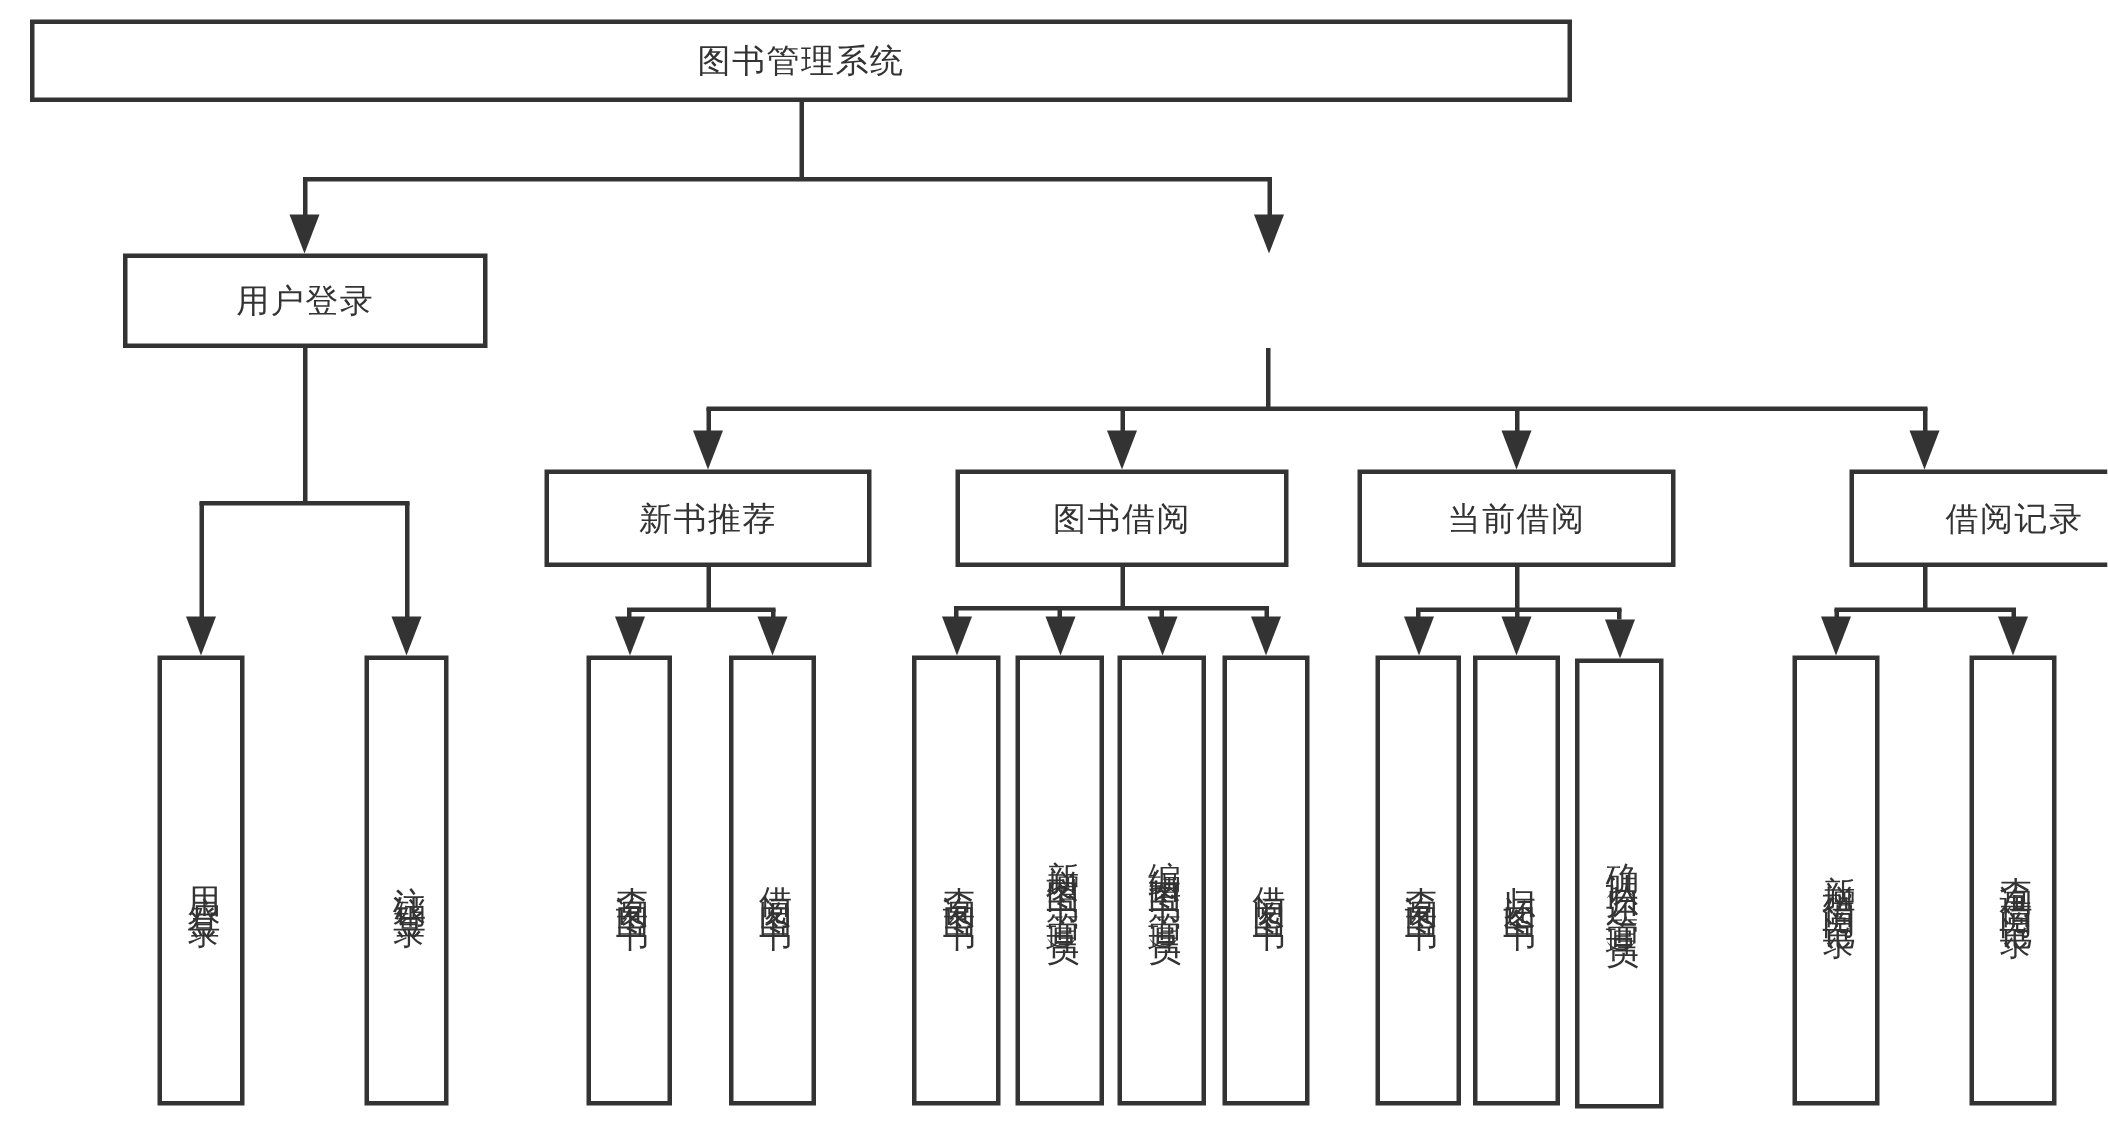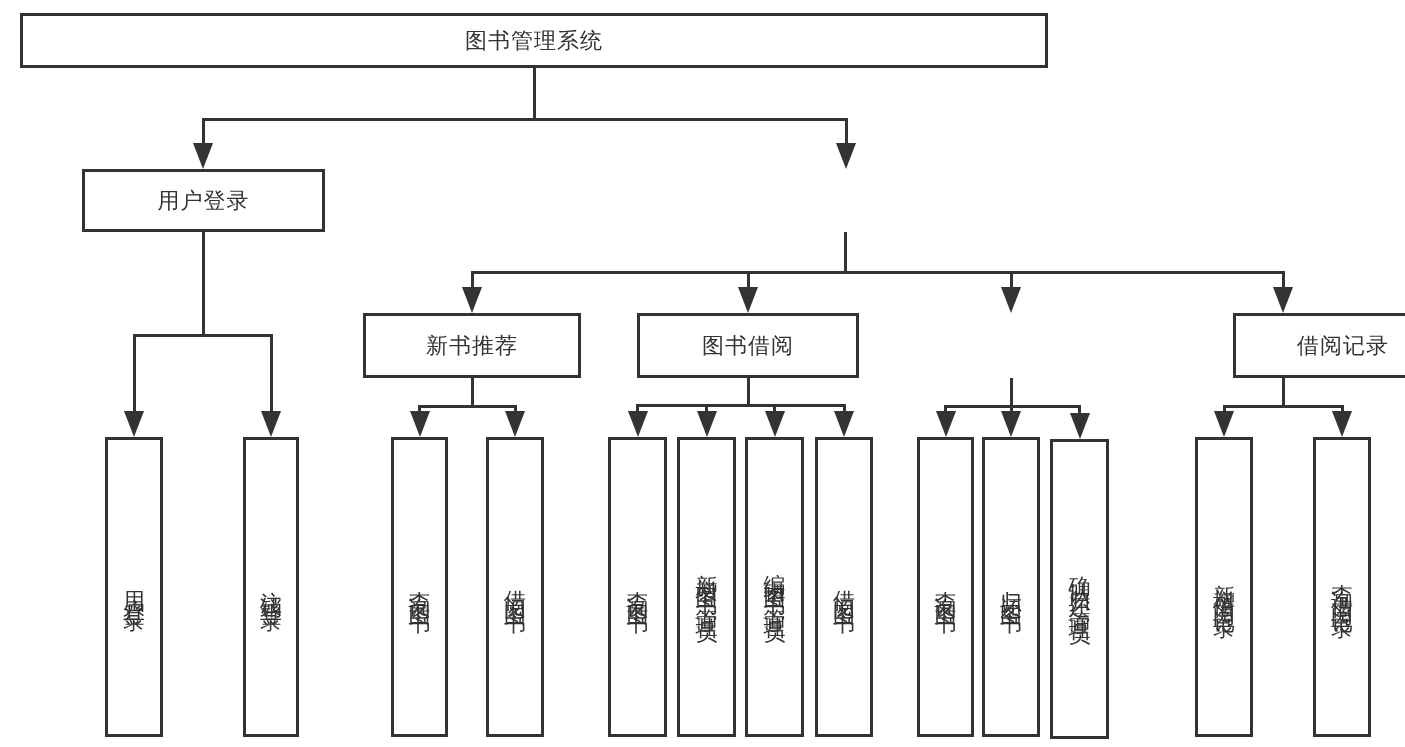--- a/index.html
+++ b/index.html
@@ -1,21 +1,21 @@
 <!DOCTYPE html>
 <html><head>
 <meta charset="utf-8">
 <style>
   html, body { margin: 0; padding: 0; background: #ffffff; }
   .canvas {
     position: relative;
     width: 1405px;
     height: 747px;
     background: #ffffff;
-    font-family: Liberation Sans, sans-serif;
+    font-family: Liberation Mono, monospace;
     color: #333333;
     overflow: hidden;
   }
   .box {
     position: absolute;
     box-sizing: border-box;
     border: 3px solid #333333;
     background: #ffffff;
     display: flex;
     align-items: center;
@@ -69,20 +69,23 @@
 
   <div class="box" style="left:82px; top:169px; width:243px; height:63px;">
     <span class="hlabel">用户登录</span>
   </div>
 
   <div class="box" style="left:637px; top:313px; width:222px; height:65px;">
     <span class="hlabel">图书借阅</span>
   </div>
   <div class="box" style="left:363px; top:313px; width:218px; height:65px;">
     <span class="hlabel">新书推荐</span>
+  </div>
+  <div class="box" style="left:905px; top:313px; width:212px; height:65px;">
+    <span class="hlabel">当前借阅</span>
   </div>
   <div class="box" style="left:1233px; top:313px; width:220px; height:65px;">
     <span class="hlabel">借阅记录</span>
   </div>
 
   <div class="box vbox" style="left:105px; top:437px; width:58px; height:300px;">
     <span class="vlabel">用户登录</span>
   </div>
   <div class="box vbox" style="left:243px; top:437px; width:56px; height:300px;">
     <span class="vlabel">注销登录</span>

